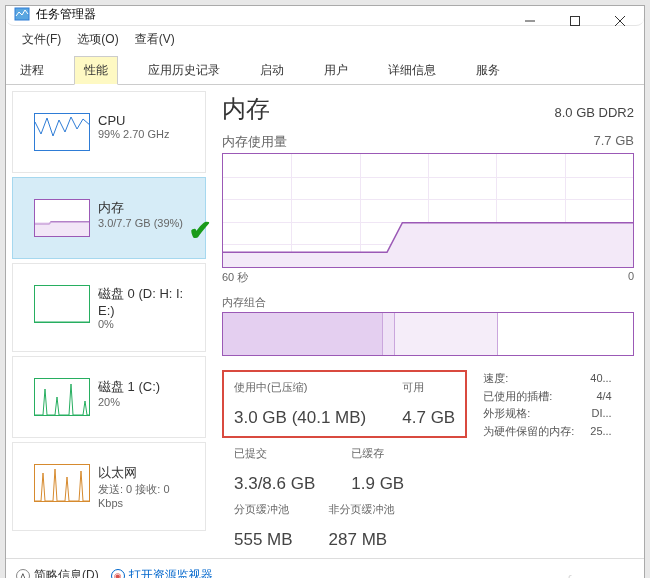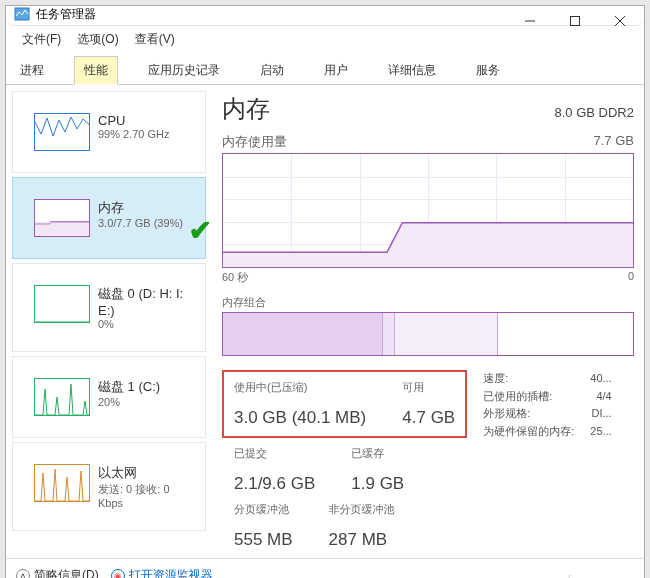--- a/index.html
+++ b/index.html
@@ -202,21 +202,21 @@
                   <div class="stat-value">3.0 GB (40.1 MB)</div>
                 </div>
             <div class="stat">
                   <div class="stat-label">可用</div>
                   <div class="stat-value">4.7 GB</div>
                 </div>
           </div>
           <div class="below-stats">
             <div class="stat">
                   <div class="stat-label">已提交</div>
-                  <div class="stat-value">2.1/9.6 GB</div>
+                  <div class="stat-value">3.3/8.6 GB</div>
                 </div>
             <div class="stat">
                   <div class="stat-label">已缓存</div>
                   <div class="stat-value">1.9 GB</div>
                 </div>
           </div>
           <div class="below-stats">
             <div class="stat">
                   <div class="stat-label">分页缓冲池</div>
                   <div class="stat-value">555 MB</div>

